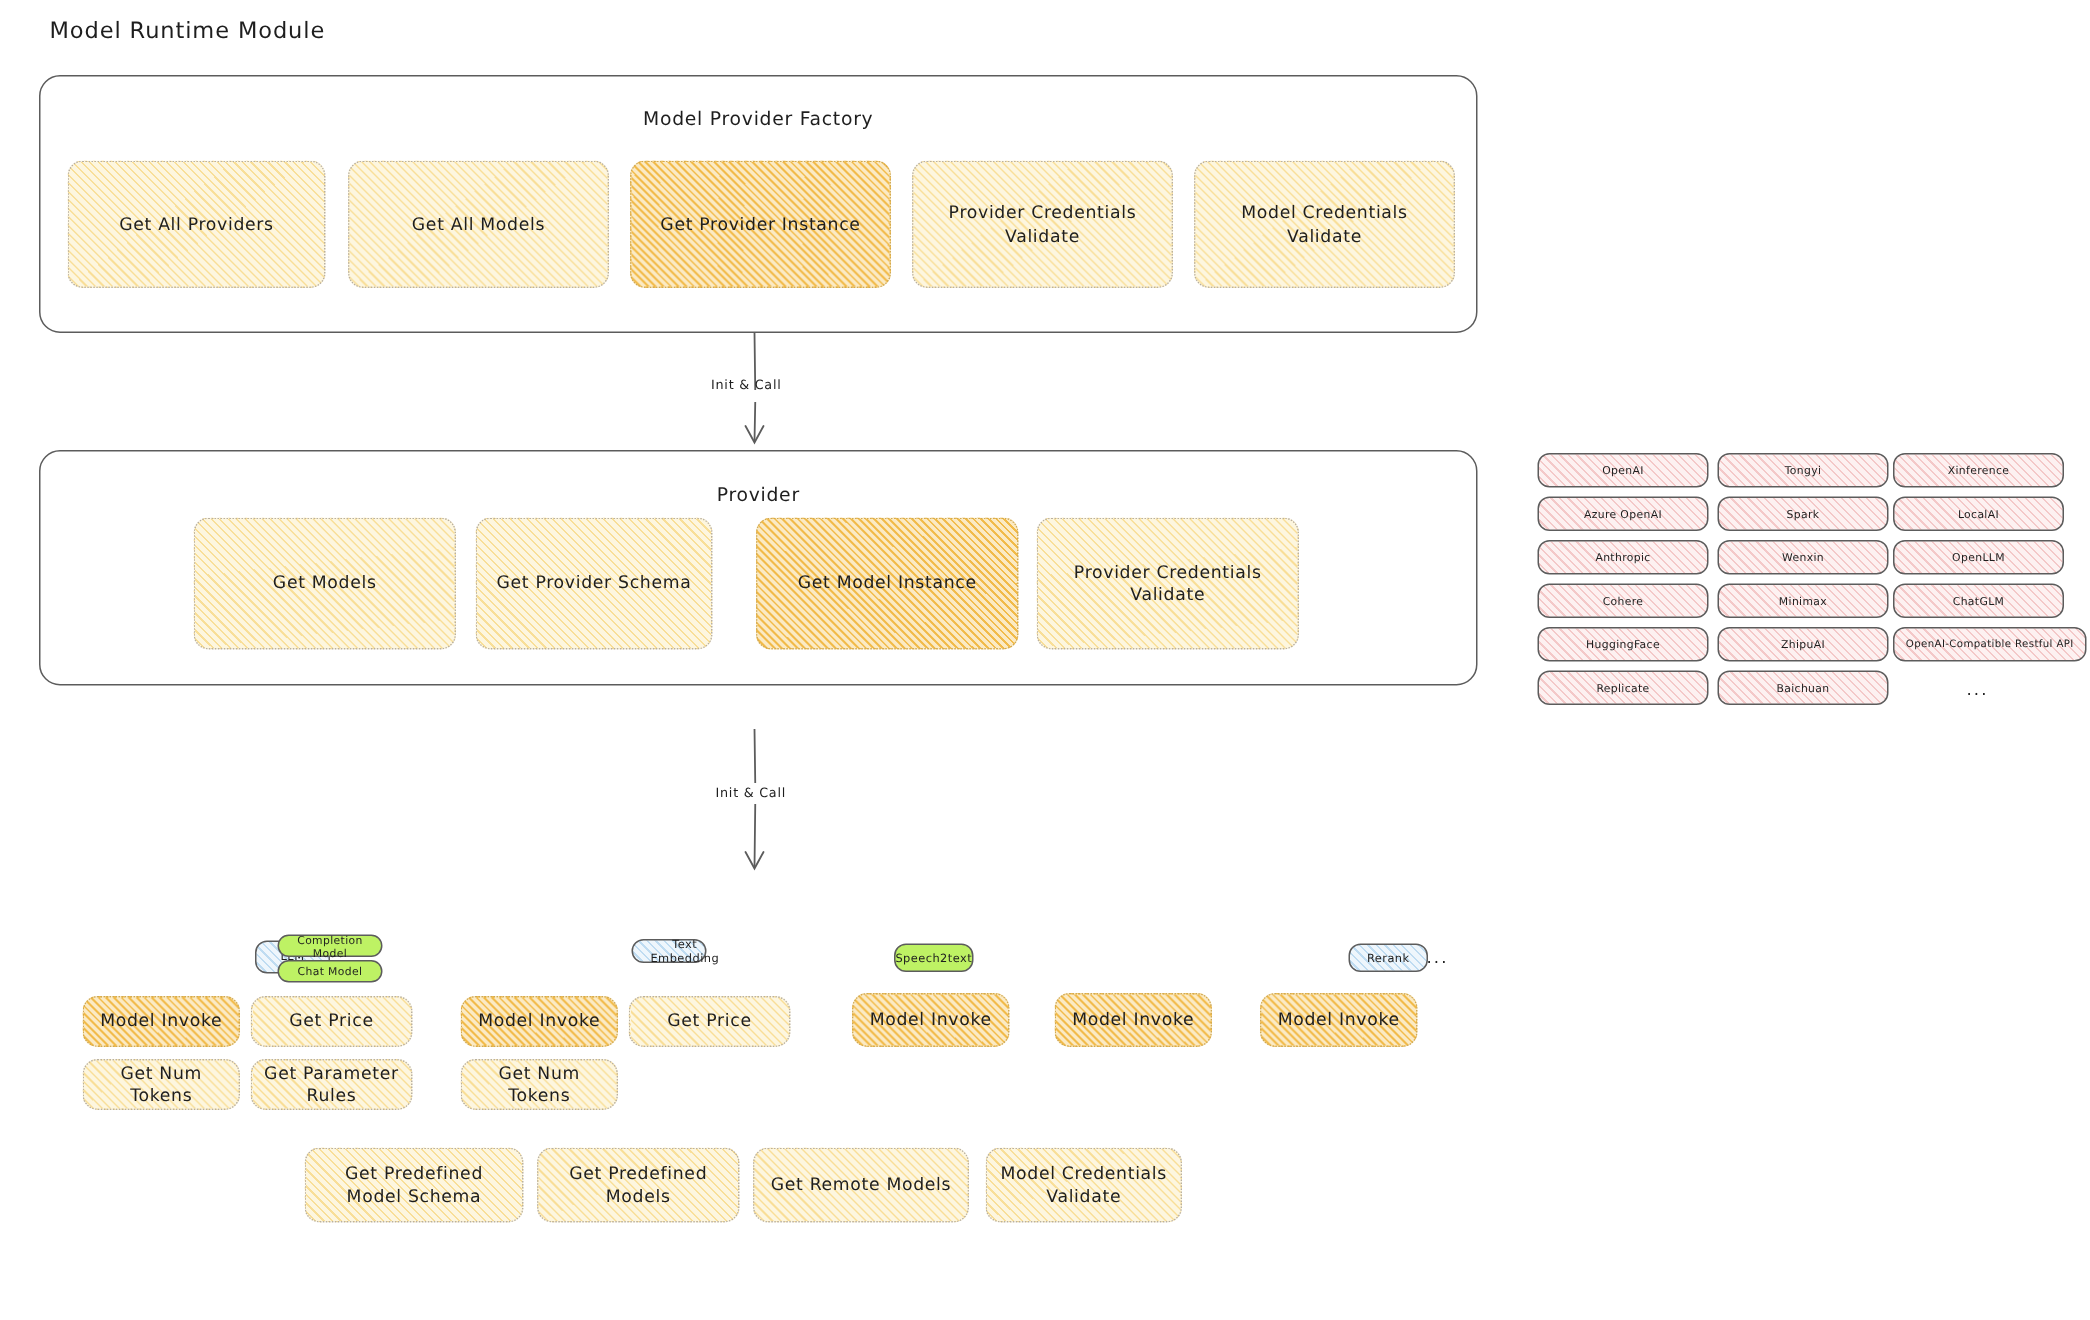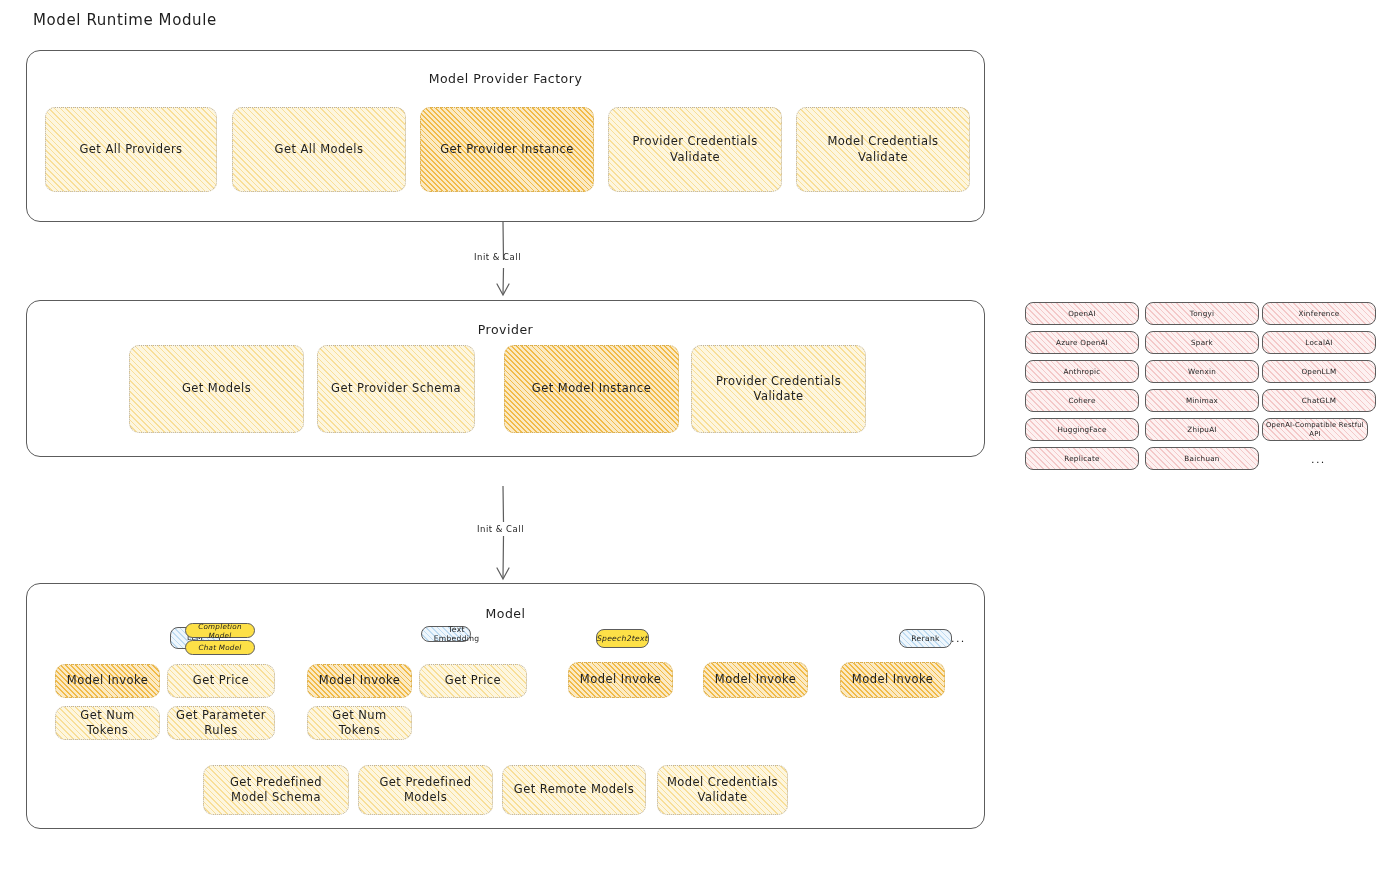--- a/index.html
+++ b/index.html
@@ -89,24 +89,23 @@
     background-color:#eef6fc;
     background-image:
       repeating-linear-gradient(45deg,
         rgba(120,180,225,.40) 0px, rgba(120,180,225,.40) 1px,
         rgba(255,255,255,0) 1px, rgba(255,255,255,0) 4px);
     border:1.05px solid #5c5c5c;
     border-radius:8px;
     margin-left:40px;
   }
   .fill-white{
-    background:#fde047;
+    background:#bef264;
     border:1.05px solid #5c5c5c;
     border-radius:8px;
-    font-style:italic;
   }
 
   
   .pill{
     position:absolute;box-sizing:border-box;
     display:flex;align-items:center;justify-content:center;
     text-align:center;
     font-size:7.2px;line-height:1.25;letter-spacing:.25px;
     color:#1e1e1e;padding:1px 3px;
   }
@@ -221,34 +220,31 @@
   </div>
   <div class="pill fill-rose" style="left:1262px;top:331px;width:114px;height:23px;">
     <span>LocalAI</span>
   </div>
   <div class="pill fill-rose" style="left:1262px;top:360px;width:114px;height:23px;">
     <span>OpenLLM</span>
   </div>
   <div class="pill fill-rose" style="left:1262px;top:389px;width:114px;height:23px;">
     <span>ChatGLM</span>
   </div>
-  <div class="pill fill-rose" style="left:1262px;top:418px;width:106px;height:23px;font-size:6.8px;">
+  <div class="pill fill-rose" style="left:1262px;top:418px;width:129px;height:23px;font-size:6.8px;">
     <span>OpenAI-Compatible Restful API</span>
   </div>
   <div class="ellipsis hand" style="left:1311px;top:453px;">...</div>
 
   <svg class="arrow" style="left:486px;top:486px;width:34px;height:100px;" viewBox="0 0 34 100">
     <path d="M17,0 L17.5,36 M17.5,50 L17,92" stroke="#5c5c5c" stroke-width="1.2" fill="none"></path>
     <path d="M11,82 L17,93 L23,82" stroke="#5c5c5c" stroke-width="1.2" fill="none" stroke-linecap="round"></path>
   </svg>
   <div class="arrow-label hand" style="left:477px;top:524px;">Init &amp; Call</div>
 
-  <div class="group stack2" style="left:26px;top:583px;width:959px;height:246px;">
-    <div class="group-title hand" style="top:22px;">Model</div>
-  </div>
 
   <div class="pill-cat fill-blue" style="left:130px;top:627px;width:50px;height:22px;">
     <span>LLM</span>
   </div>
   <div class="pill fill-white" style="left:185px;top:623px;width:70px;height:15px;">
     <span>Completion Model</span>
   </div>
   <div class="pill fill-white" style="left:185px;top:640px;width:70px;height:15px;">
     <span>Chat Model</span>
   </div>

